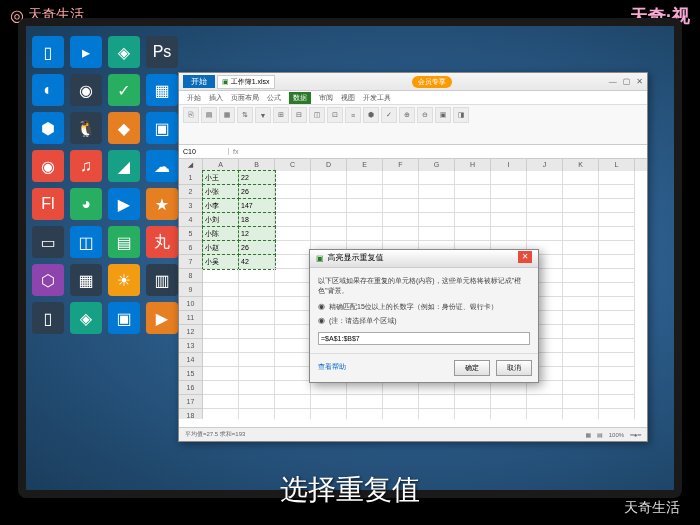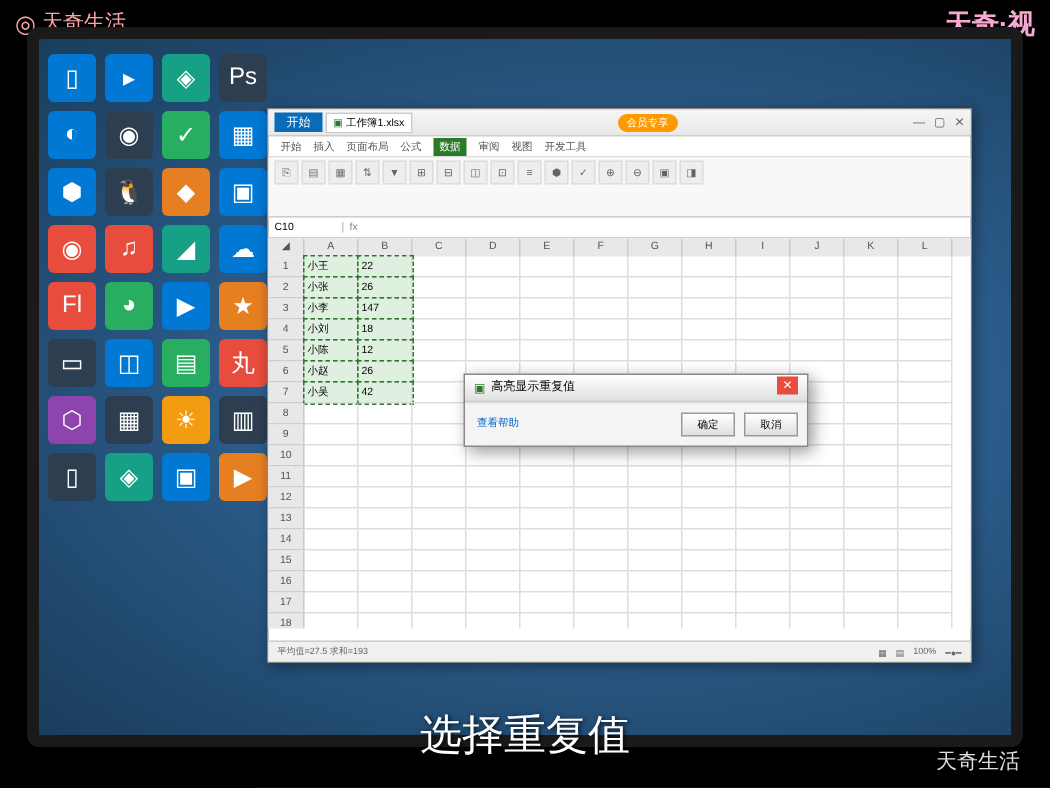--- a/index.html
+++ b/index.html
@@ -436,20 +436,30 @@
               <div class="cell"></div>
               <div class="cell"></div>
             </div>
           </div>
 
     <div class="dialog">
       <div class="dlg-title">
         <span>高亮显示重复值</span>
         <span class="dlg-close">✕</span>
       </div>
+      <div class="dlg-body">
+        <p>以下区域如果存在重复的单元格(内容)，这些单元格将被标记成"橙色"背景。</p>
+        <div class="dlg-radio">
+                <span>精确匹配15位以上的长数字（例如：身份证、银行卡）</span>
+              </div>
+        <div class="dlg-radio">
+                <span>(注：请选择单个区域)</span>
+              </div>
+        <input class="dlg-input" value="=$A$1:$B$7" style="">
+      </div>
       <div class="dlg-buttons">
         <span style="margin-right:auto;color:#06c;font-size:7px;padding:2px">查看帮助</span>
         <button class="dlg-btn">确定</button>
         <button class="dlg-btn">取消</button>
       </div>
     </div>
   </div>
   <div class="statusbar">
     <span>平均值=27.5  求和=193</span>
     <div class="right">

